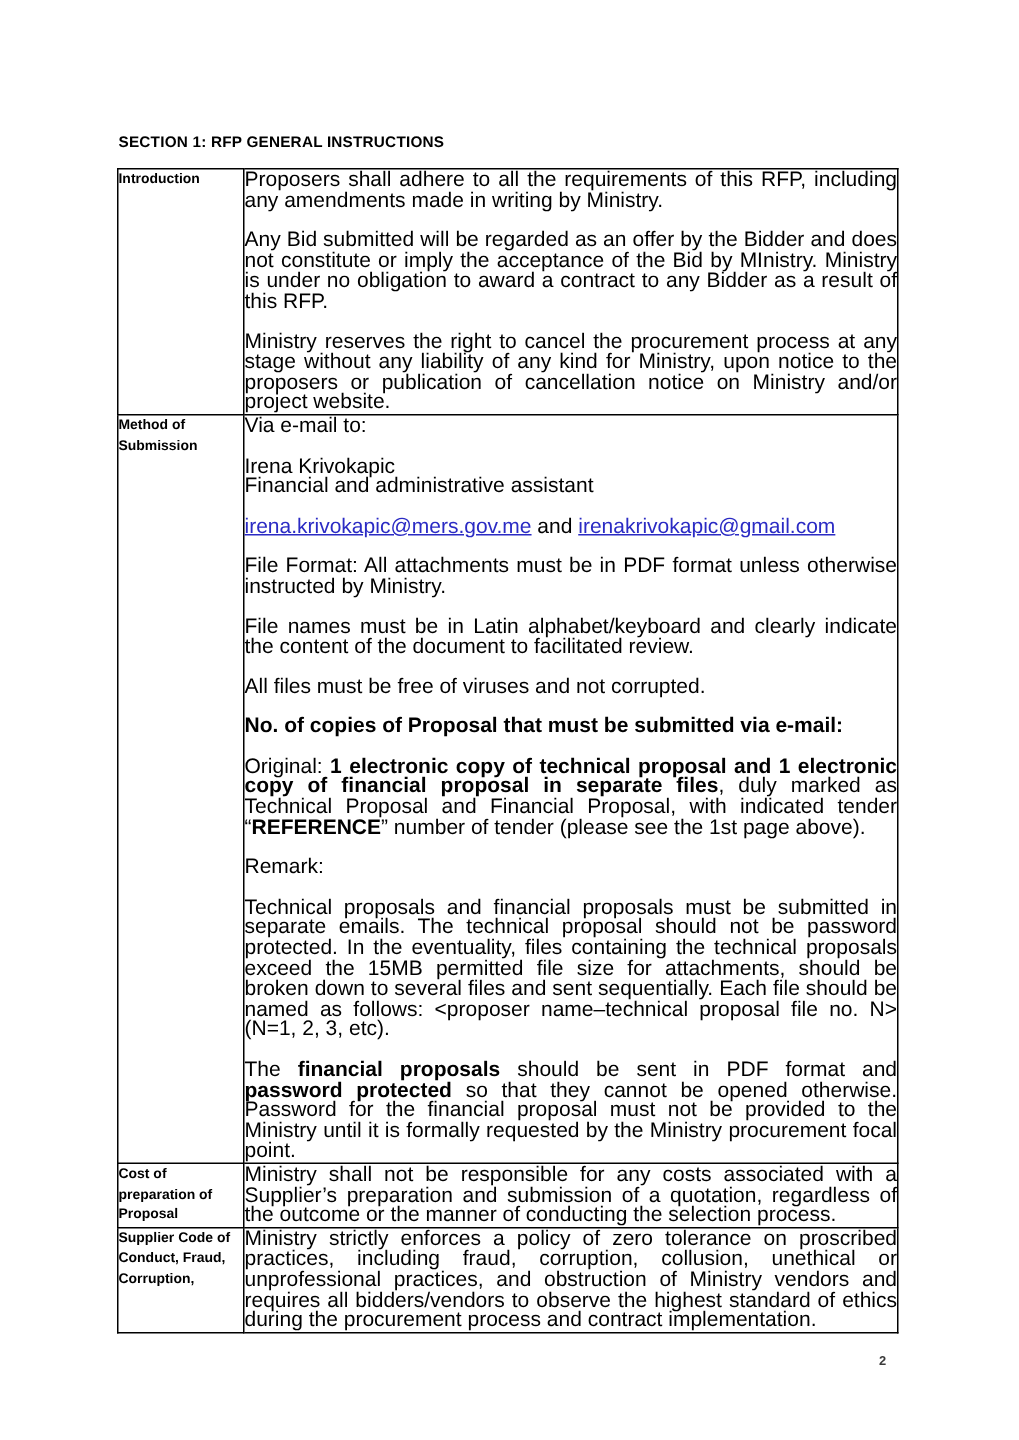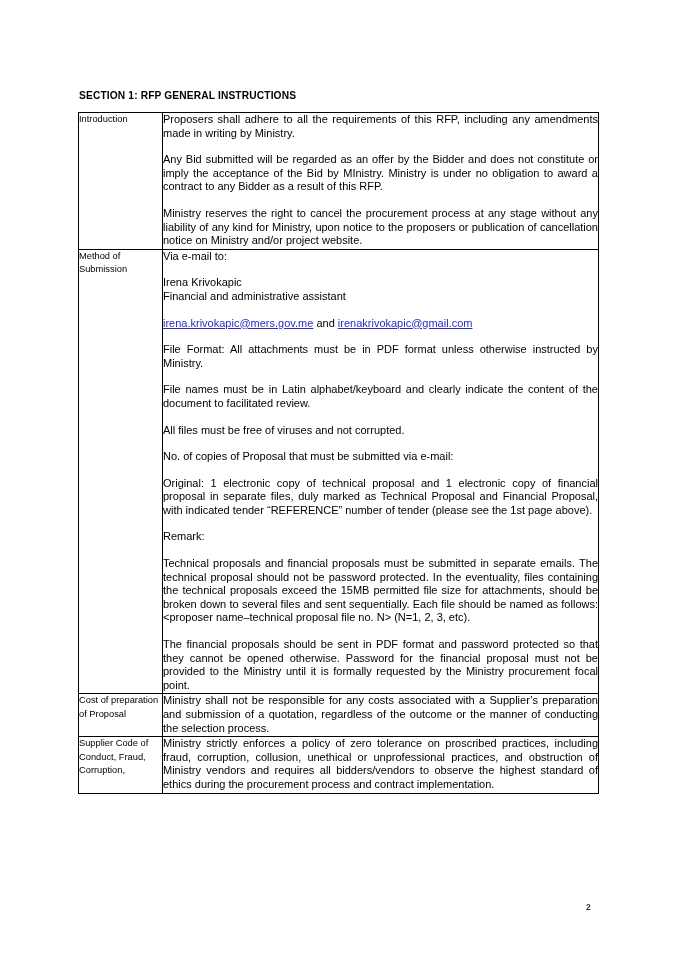--- a/index.html
+++ b/index.html
@@ -42,41 +42,41 @@
   }
   table.rfp td {
     border: 1px solid #000000;
     vertical-align: top;
     padding: 0;
   }
   td.label-cell {
     width: 84px;
     padding: 3px 4px 4px 5px;
     font-size: 9.3px;
-    font-weight: normal;
+    font-weight: bold;
     line-height: 13.6px;
   }
   td.body-cell {
     width: 436px;
     padding: 3px 7px 4px 7px;
-    font-size: 11px;
+    font-size: 14px;
     line-height: 13.6px;
     text-align: justify;
   }
   td.body-cell p {
     margin: 0 0 13px 0;
   }
   td.body-cell p:last-child {
     margin-bottom: 1px;
   }
   .nj { text-align: left; }
   .lnk {
     color: #2b2bc4;
   }
-  .bold { font-weight: normal; }
+  .bold { font-weight: bold; }
   .pagenum {
     position: absolute;
     left: 586px;
     top: 902px;
     font-size: 8.6px;
     font-weight: bold;
     color: #3a3a3a;
   }
   .clip-row td {
     border-bottom: 1px solid #000000;

